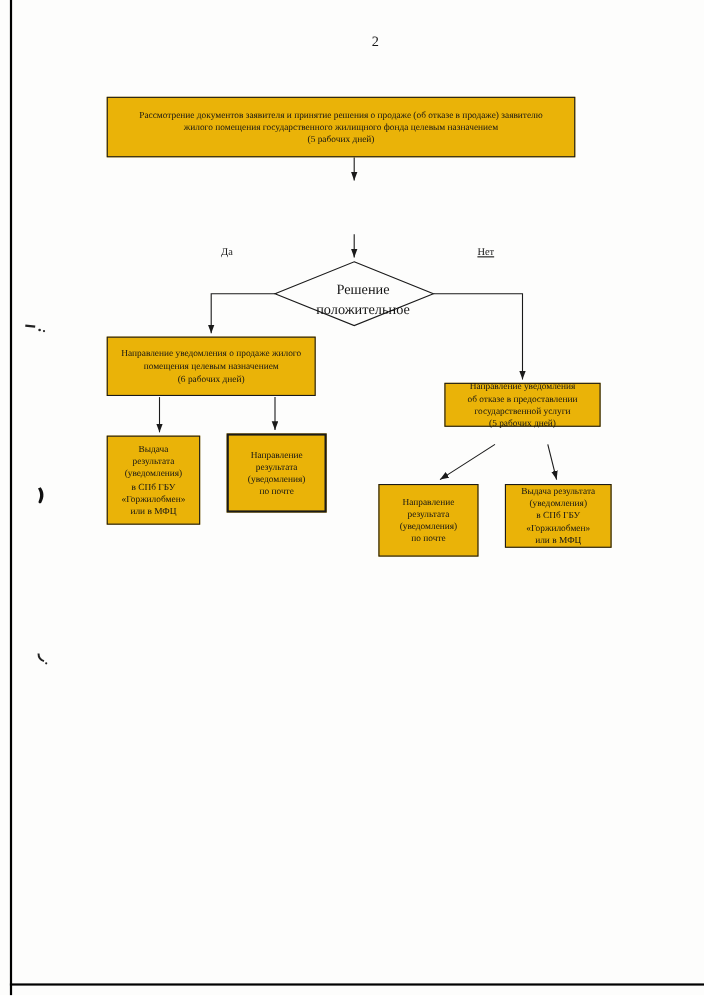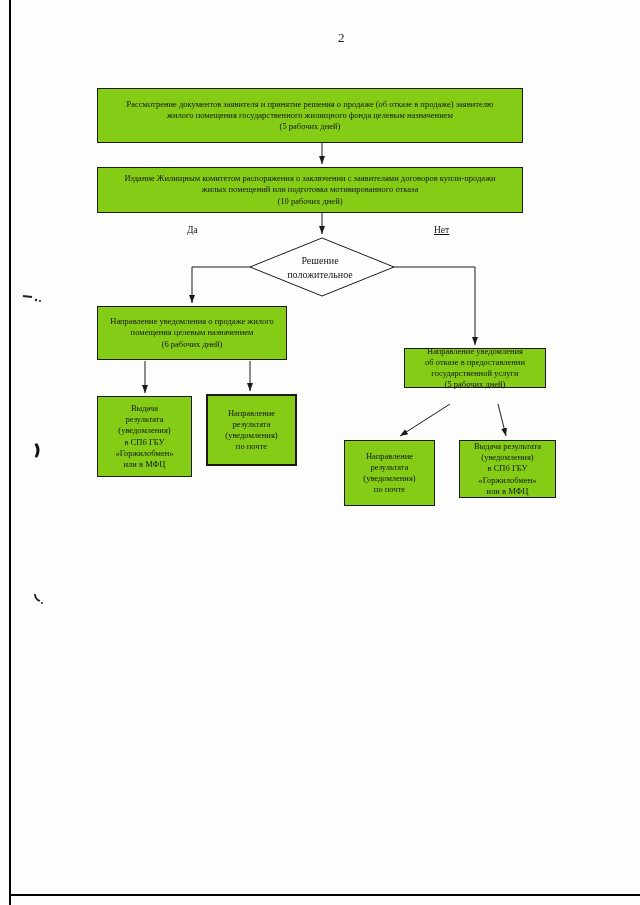--- a/index.html
+++ b/index.html
@@ -15,52 +15,52 @@
   }
   .pageno {
     position: absolute;
     left: 338px;
     top: 30px;
     font-size: 13px;
   }
   .box {
     position: absolute;
     border: 1px solid #1a1a1a;
-    background: #84cc16;
+    background: #eab308;
     display: flex;
     align-items: center;
     justify-content: center;
     text-align: center;
     font-size: 8.5px;
     line-height: 1.32;
     white-space: pre-line;
     padding: 1px 2px;
   }
   .box.thick { border-width: 2px; }
   .b-review  { left: 97px;  top: 88px;  width: 426px; height: 55px; }
   .b-order   { left: 97px;  top: 167px; width: 426px; height: 46px; }
   .b-sale    { left: 97px;  top: 306px; width: 190px; height: 54px; }
-  .b-issueL  { left: 97px;  top: 396px; width: 95px;  height: 81px; }
+  .b-issueL  { left: 97px;  top: 396px; width: 85px;  height: 81px; }
   .b-mailL   { left: 206px; top: 394px; width: 91px;  height: 72px; }
   .b-refusal { left: 404px; top: 348px; width: 142px; height: 40px; }
   .b-mailR   { left: 344px; top: 440px; width: 91px;  height: 66px; }
   .b-issueR  { left: 459px; top: 440px; width: 97px;  height: 58px; }
   .diamond-text {
     position: absolute;
-    left: 260px; top: 254px; width: 120px;
+    left: 270px; top: 254px; width: 120px;
     text-align: center;
-    font-size: 10px;
+    font-size: 13px;
     line-height: 1.35;
     white-space: pre-line;
   }
   .branch-label {
     position: absolute;
     font-size: 9.5px;
   }
-  .lbl-yes { left: 187px; top: 225px; }
+  .lbl-yes { left: 201px; top: 225px; }
   .lbl-no  { left: 434px; top: 225px; text-decoration: underline; }
   svg.layer { position: absolute; left: 0; top: 0; }
 </style>
 </head>
 <body>
 
 <div class="sheet">
 
   <svg class="layer" width="640" height="905" viewBox="0 0 640 905">
     <defs>
@@ -100,23 +100,20 @@
 
     <polygon points="322,238 394,267 322,296 250,267" fill="#fdfdfc" stroke="#1a1a1a" stroke-width="1"></polygon>
   </svg>
 
   <div class="pageno">2</div>
 
   <div class="box b-review">Рассмотрение документов заявителя и принятие решения о продаже  (об отказе в продаже) заявителю
 жилого помещения государственного жилищного фонда целевым назначением
 (5 рабочих дней)</div>
 
-  <div class="box b-order">Издание Жилищным комитетом распоряжения о заключении с заявителями договоров купли-продажи
-жилых помещений или подготовка мотивированного отказа
-(10 рабочих дней)</div>
 
   <div class="branch-label lbl-yes">Да</div>
   <div class="branch-label lbl-no">Нет</div>
 
   <div class="diamond-text">Решение
 положительное</div>
 
   <div class="box b-sale">Направление уведомления о продаже жилого
 помещения целевым назначением
 (6 рабочих дней)</div>

